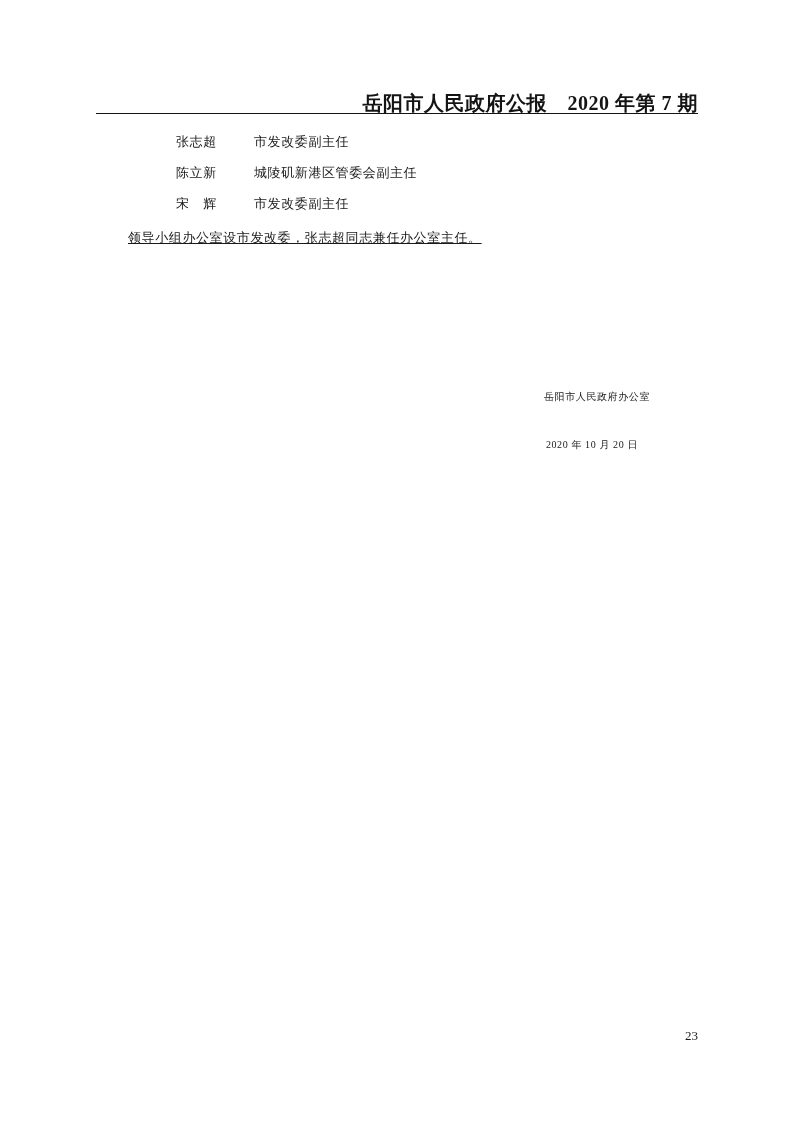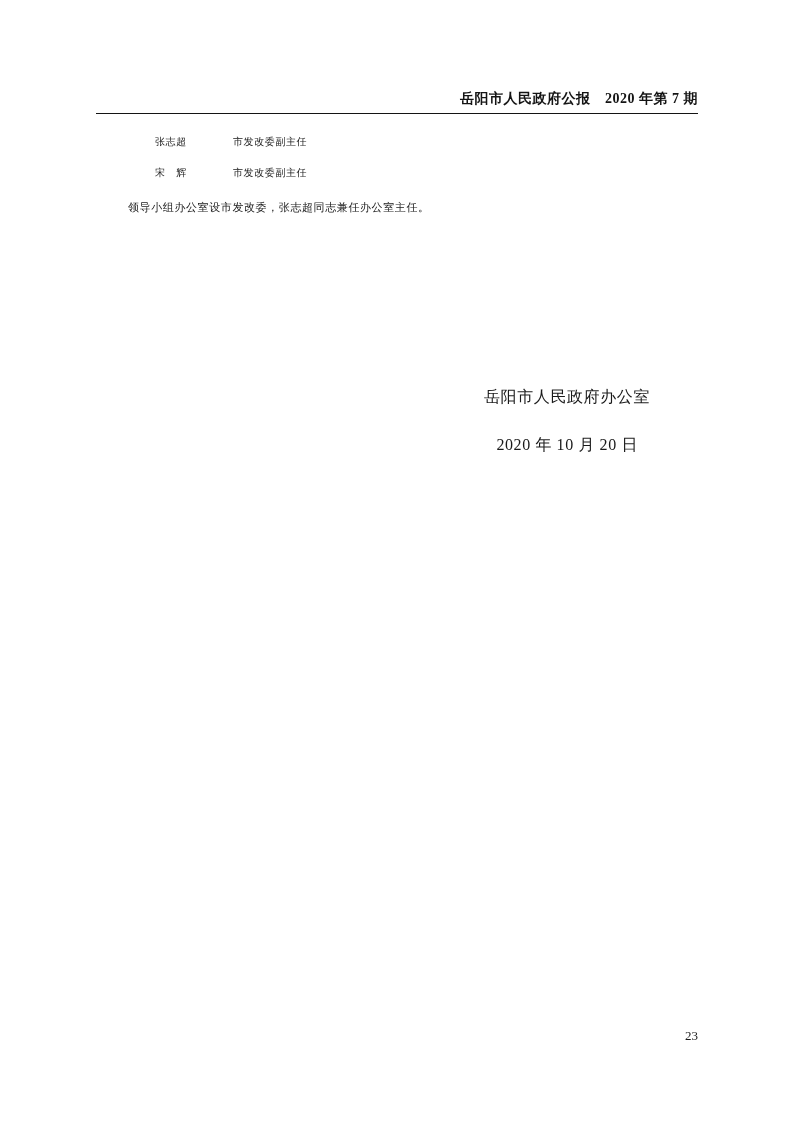--- a/index.html
+++ b/index.html
@@ -21,70 +21,71 @@
     top: 0;
     width: 793px;
     height: 1122px;
   }
   .header {
     position: absolute;
     left: 96px;
     top: 90px;
     width: 602px;
     text-align: right;
-    font-size: 14px;
+    font-size: 20px;
     font-weight: bold;
     letter-spacing: 0.5px;
     color: #141414;
     font-family: Liberation Serif, serif;
   }
   .header-rule {
     position: absolute;
     left: 96px;
     top: 113px;
     width: 602px;
     height: 0;
     border-top: 1.6px solid #141414;
   }
   .content {
     position: absolute;
     left: 96px;
     top: 126px;
     width: 602px;
   }
   .name-line {
-    font-size: 10px;
+    font-size: 13px;
     line-height: 31px;
     letter-spacing: 0.6px;
-    margin-left: 59px;
+    margin-left: 80px;
     white-space: pre;
   }
   .name-col {
     display: inline-block;
     width: 78px;
     white-space: pre;
   }
   .para {
-    font-size: 11px;
+    font-size: 13px;
     line-height: 34px;
     letter-spacing: 0.6px;
     text-align: justify;
     text-indent: 32px;
     margin-top: 6px;
+    text-decoration: underline;
   }
   .para.tight {
     margin-top: 2px;
   }
   .signature {
     position: absolute;
     left: 96px;
     top: 382px;
     width: 602px;
     text-align: right;
-    font-size: 16px;
+    font-size: 10px;
     letter-spacing: 0.6px;
   }
   .sig-line1 {
     padding-right: 48px;
     line-height: 30px;
   }
   .sig-line2 {
     padding-right: 60px;
     line-height: 34px;
     margin-top: 16px;
@@ -104,20 +105,21 @@
 
 <div class="page">
 
   <div class="header">岳阳市人民政府公报　2020 年第 7 期</div>
   <div class="header-rule"></div>
 
   <div class="content">
 
     <div class="name-line"><span class="name-col">张志超</span><span>市发改委副主任</span></div>
 
+    <div class="name-line"><span class="name-col">陈立新</span><span>城陵矶新港区管委会副主任</span></div>
 
     <div class="name-line"><span class="name-col">宋　辉</span><span>市发改委副主任</span></div>
 
     <div class="para tight">领导小组办公室设市发改委，张志超同志兼任办公室主任。</div>
 
 
   </div>
 
   <div class="signature">
     <div class="sig-line1">岳阳市人民政府办公室</div>

